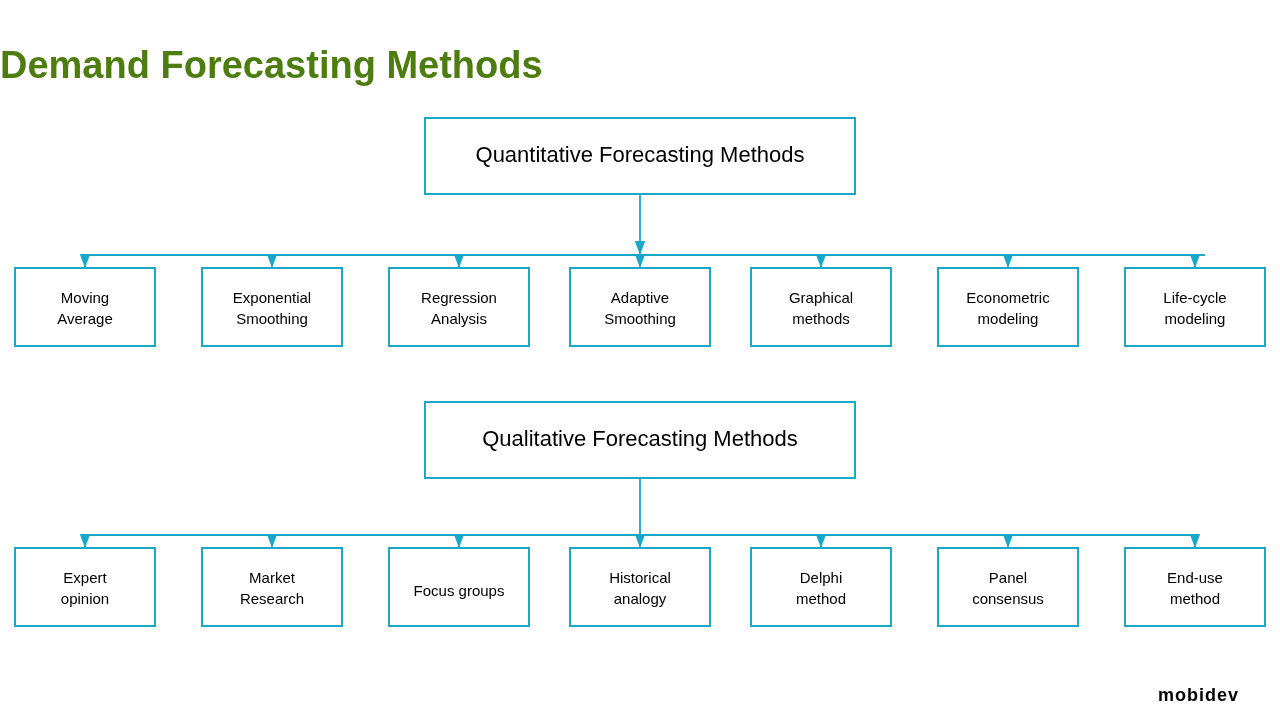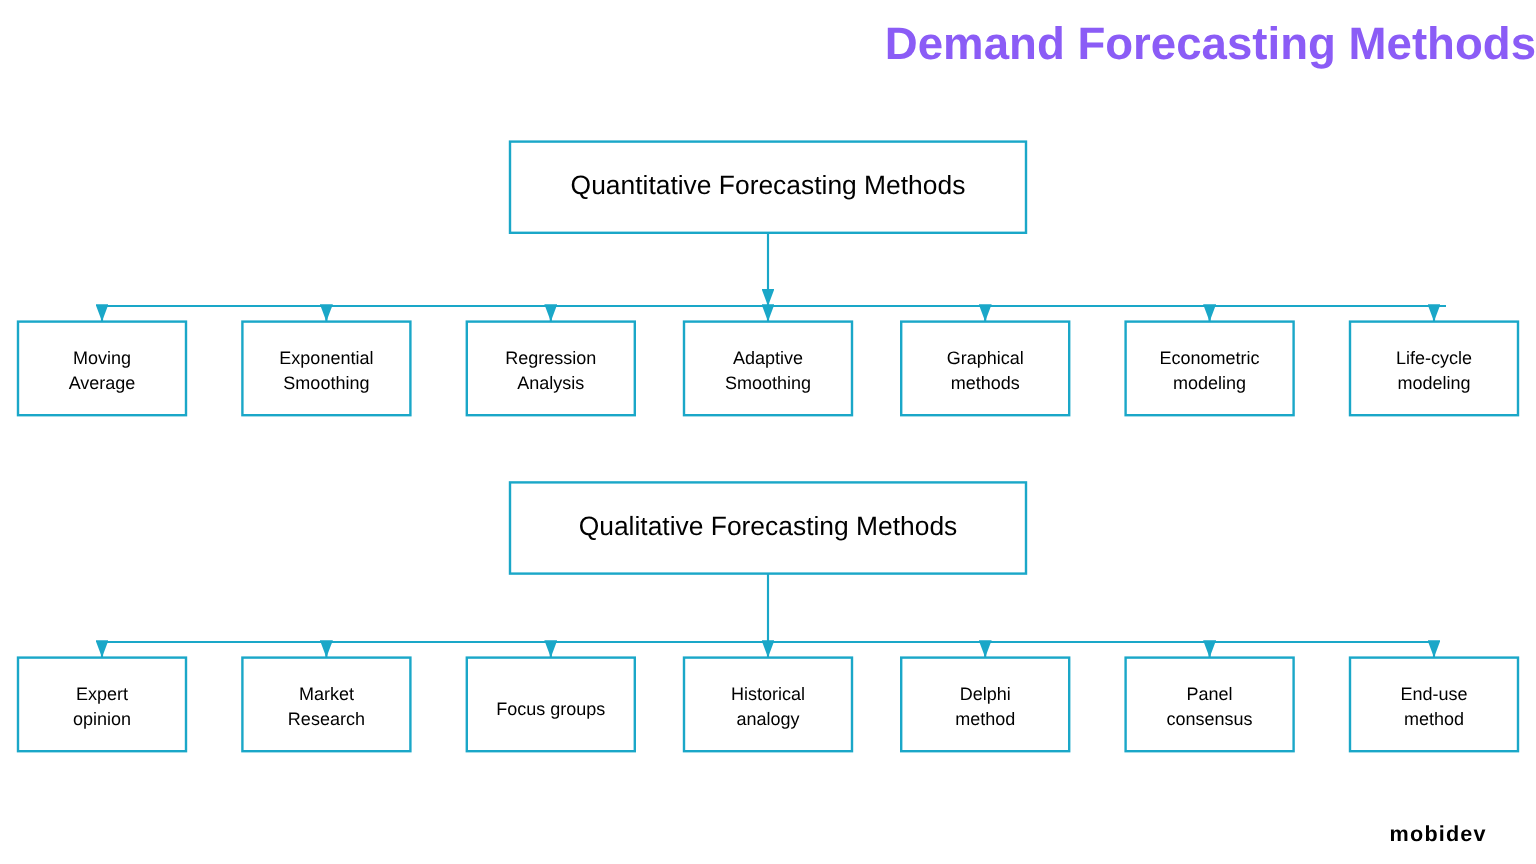--- a/index.html
+++ b/index.html
@@ -5,25 +5,25 @@
     * { box-sizing: border-box; margin: 0; padding: 0; }
     body {
       background: #ffffff;
       font-family: Arial, sans-serif;
       width: 1280px;
       height: 720px;
       overflow: hidden;
       position: relative;
     }
     .page-title {
-      text-align: right;
+      text-align: left;
       font-size: 38px;
       font-weight: 900;
-      padding-top: 16px;
-      color: #8b5cf6;
+      padding-top: 44px;
+      color: #4d7c0f;
     }
     .diagram-container {
       position: absolute;
       top: 100px;
       left: 0;
       width: 1280px;
       height: 620px;
     }
     svg {
       position: absolute;

